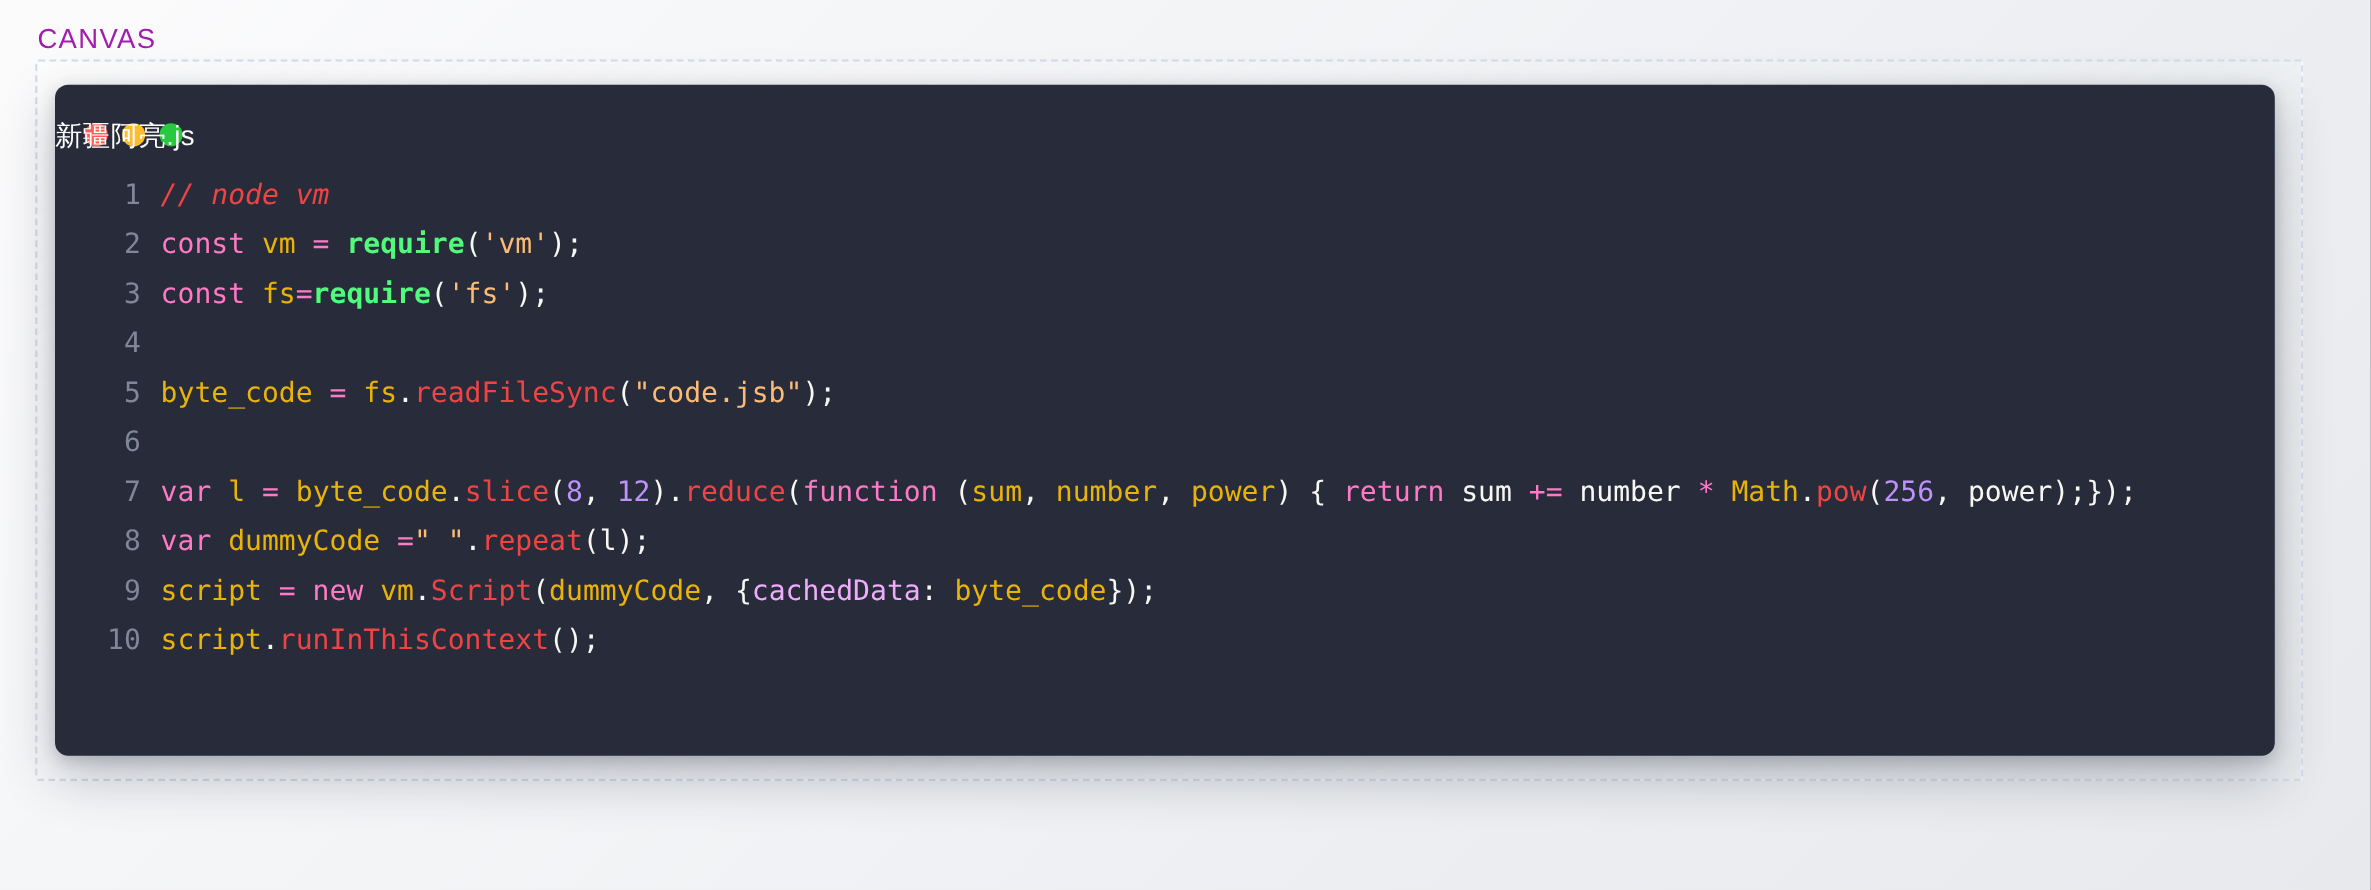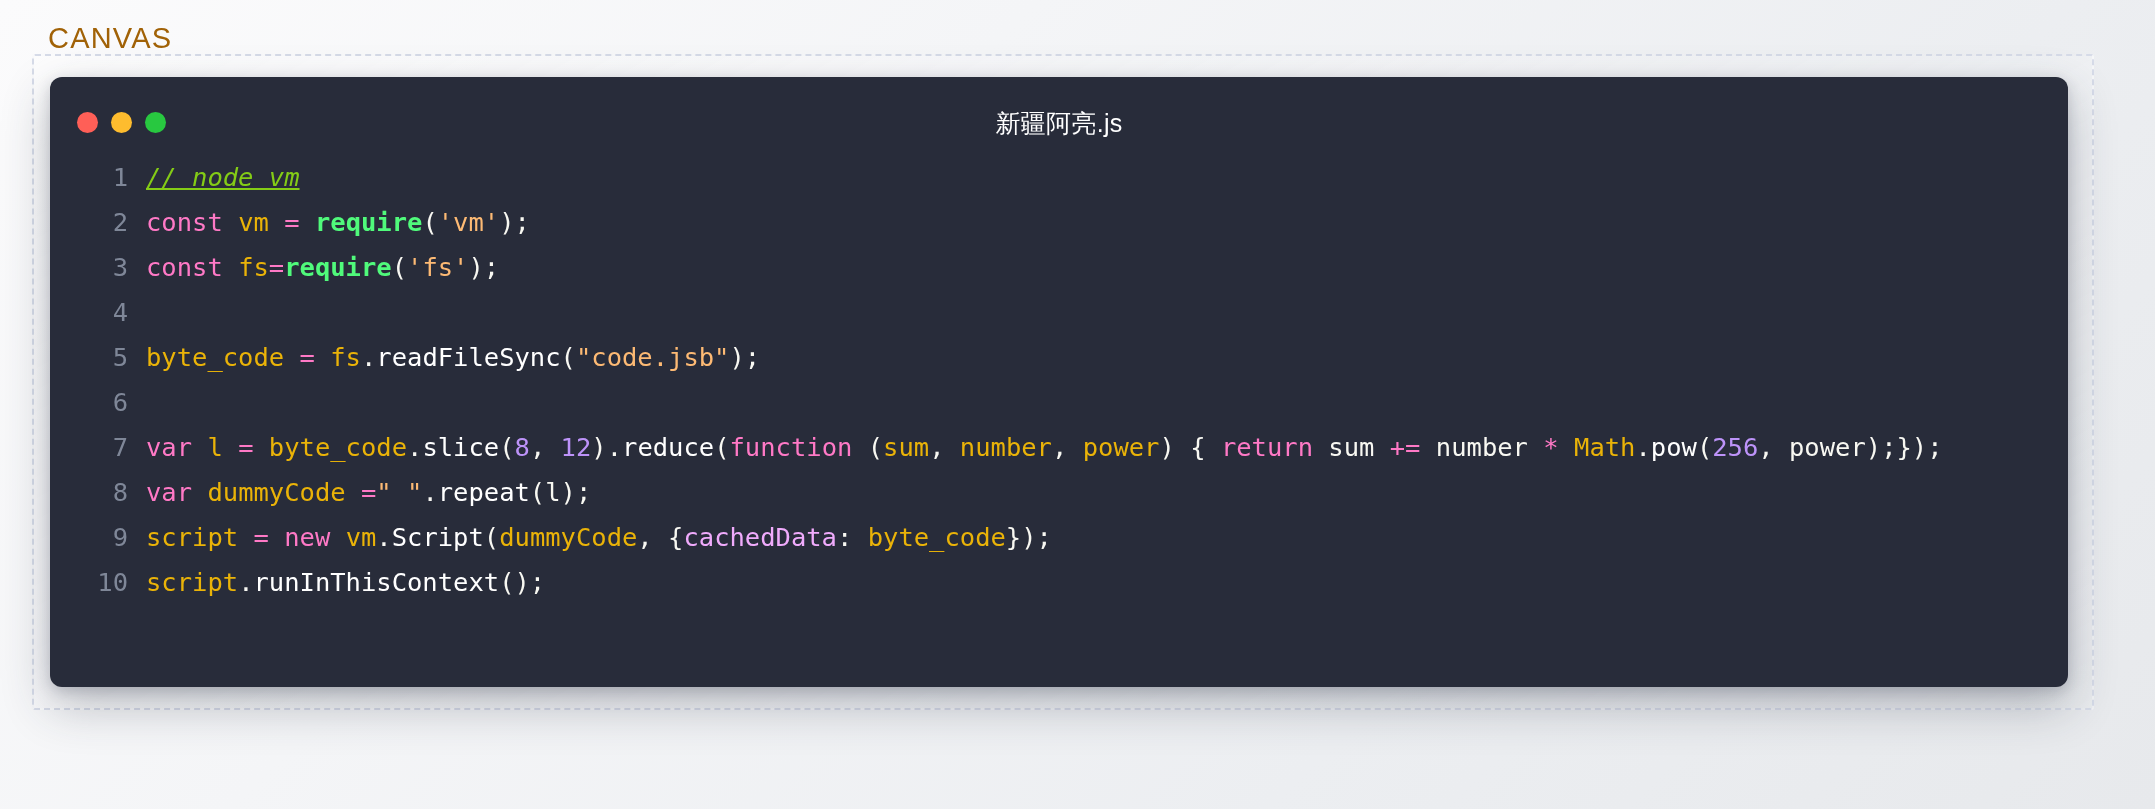--- a/index.html
+++ b/index.html
@@ -12,25 +12,25 @@
 
   body {
     font-family: "Liberation Sans", sans-serif;
     background: linear-gradient(135deg, #fbfbfc 0%, #f4f5f7 35%, #eceef1 70%, #e7e9ec 100%);
     position: relative;
   }
 
   
   #canvas-label {
     position: absolute;
-    left: 48px;
+    left: 34px;
     top: 22px;
-    font-size: 29px;
+    font-size: 25px;
     letter-spacing: 1.2px;
-    color: #a16207;
+    color: #a21caf;
     font-family: "Liberation Sans", sans-serif;
     font-weight: 400;
     user-select: none;
   }
 
   
   #canvas-frame {
     position: absolute;
     left: 32px;
     top: 54px;
@@ -76,21 +76,20 @@
   }
   .dot.red    { background: #ff5f57; }
   .dot.yellow { background: #febc2e; }
   .dot.green  { background: #28c840; }
 
   #window-title {
     position: absolute;
     left: 0;
     right: 0;
     top: 30px;
-    text-align: center;
     font-size: 25px;
     color: #ffffff;
     font-family: "Liberation Sans", sans-serif;
     letter-spacing: 0.3px;
     user-select: none;
   }
 
   
   #code-body {
     padding: 0 0 0 0;
@@ -115,25 +114,25 @@
     user-select: none;
     font-family: "DejaVu Sans Mono", monospace;
   }
 
   .line-code {
     white-space: pre;
     font-family: "DejaVu Sans Mono", monospace;
   }
 
   
-  .t-comment  { color: #84cc16; font-style: italic; text-decoration: underline; }
+  .t-comment  { color: #ef4444; font-style: italic; }
   .t-keyword  { color: #ff79c6; text-align: right; }
   .t-func     { color: #50fa7b; font-weight: bold; }
   .t-var      { color: #eab308; }
-  .t-method   { color: #ffffff; }
+  .t-method   { color: #ef4444; }
   .t-string   { color: #fdba74; }
   .t-number   { color: #bd93f9; }
   .t-op       { color: #ff79c6; }
   .t-plain    { color: #f8f8f2; }
   .t-punct    { color: #f8f8f2; }
   .t-prop     { color: #f0abfc; }
 </style>
 </head>
 <body>
 

